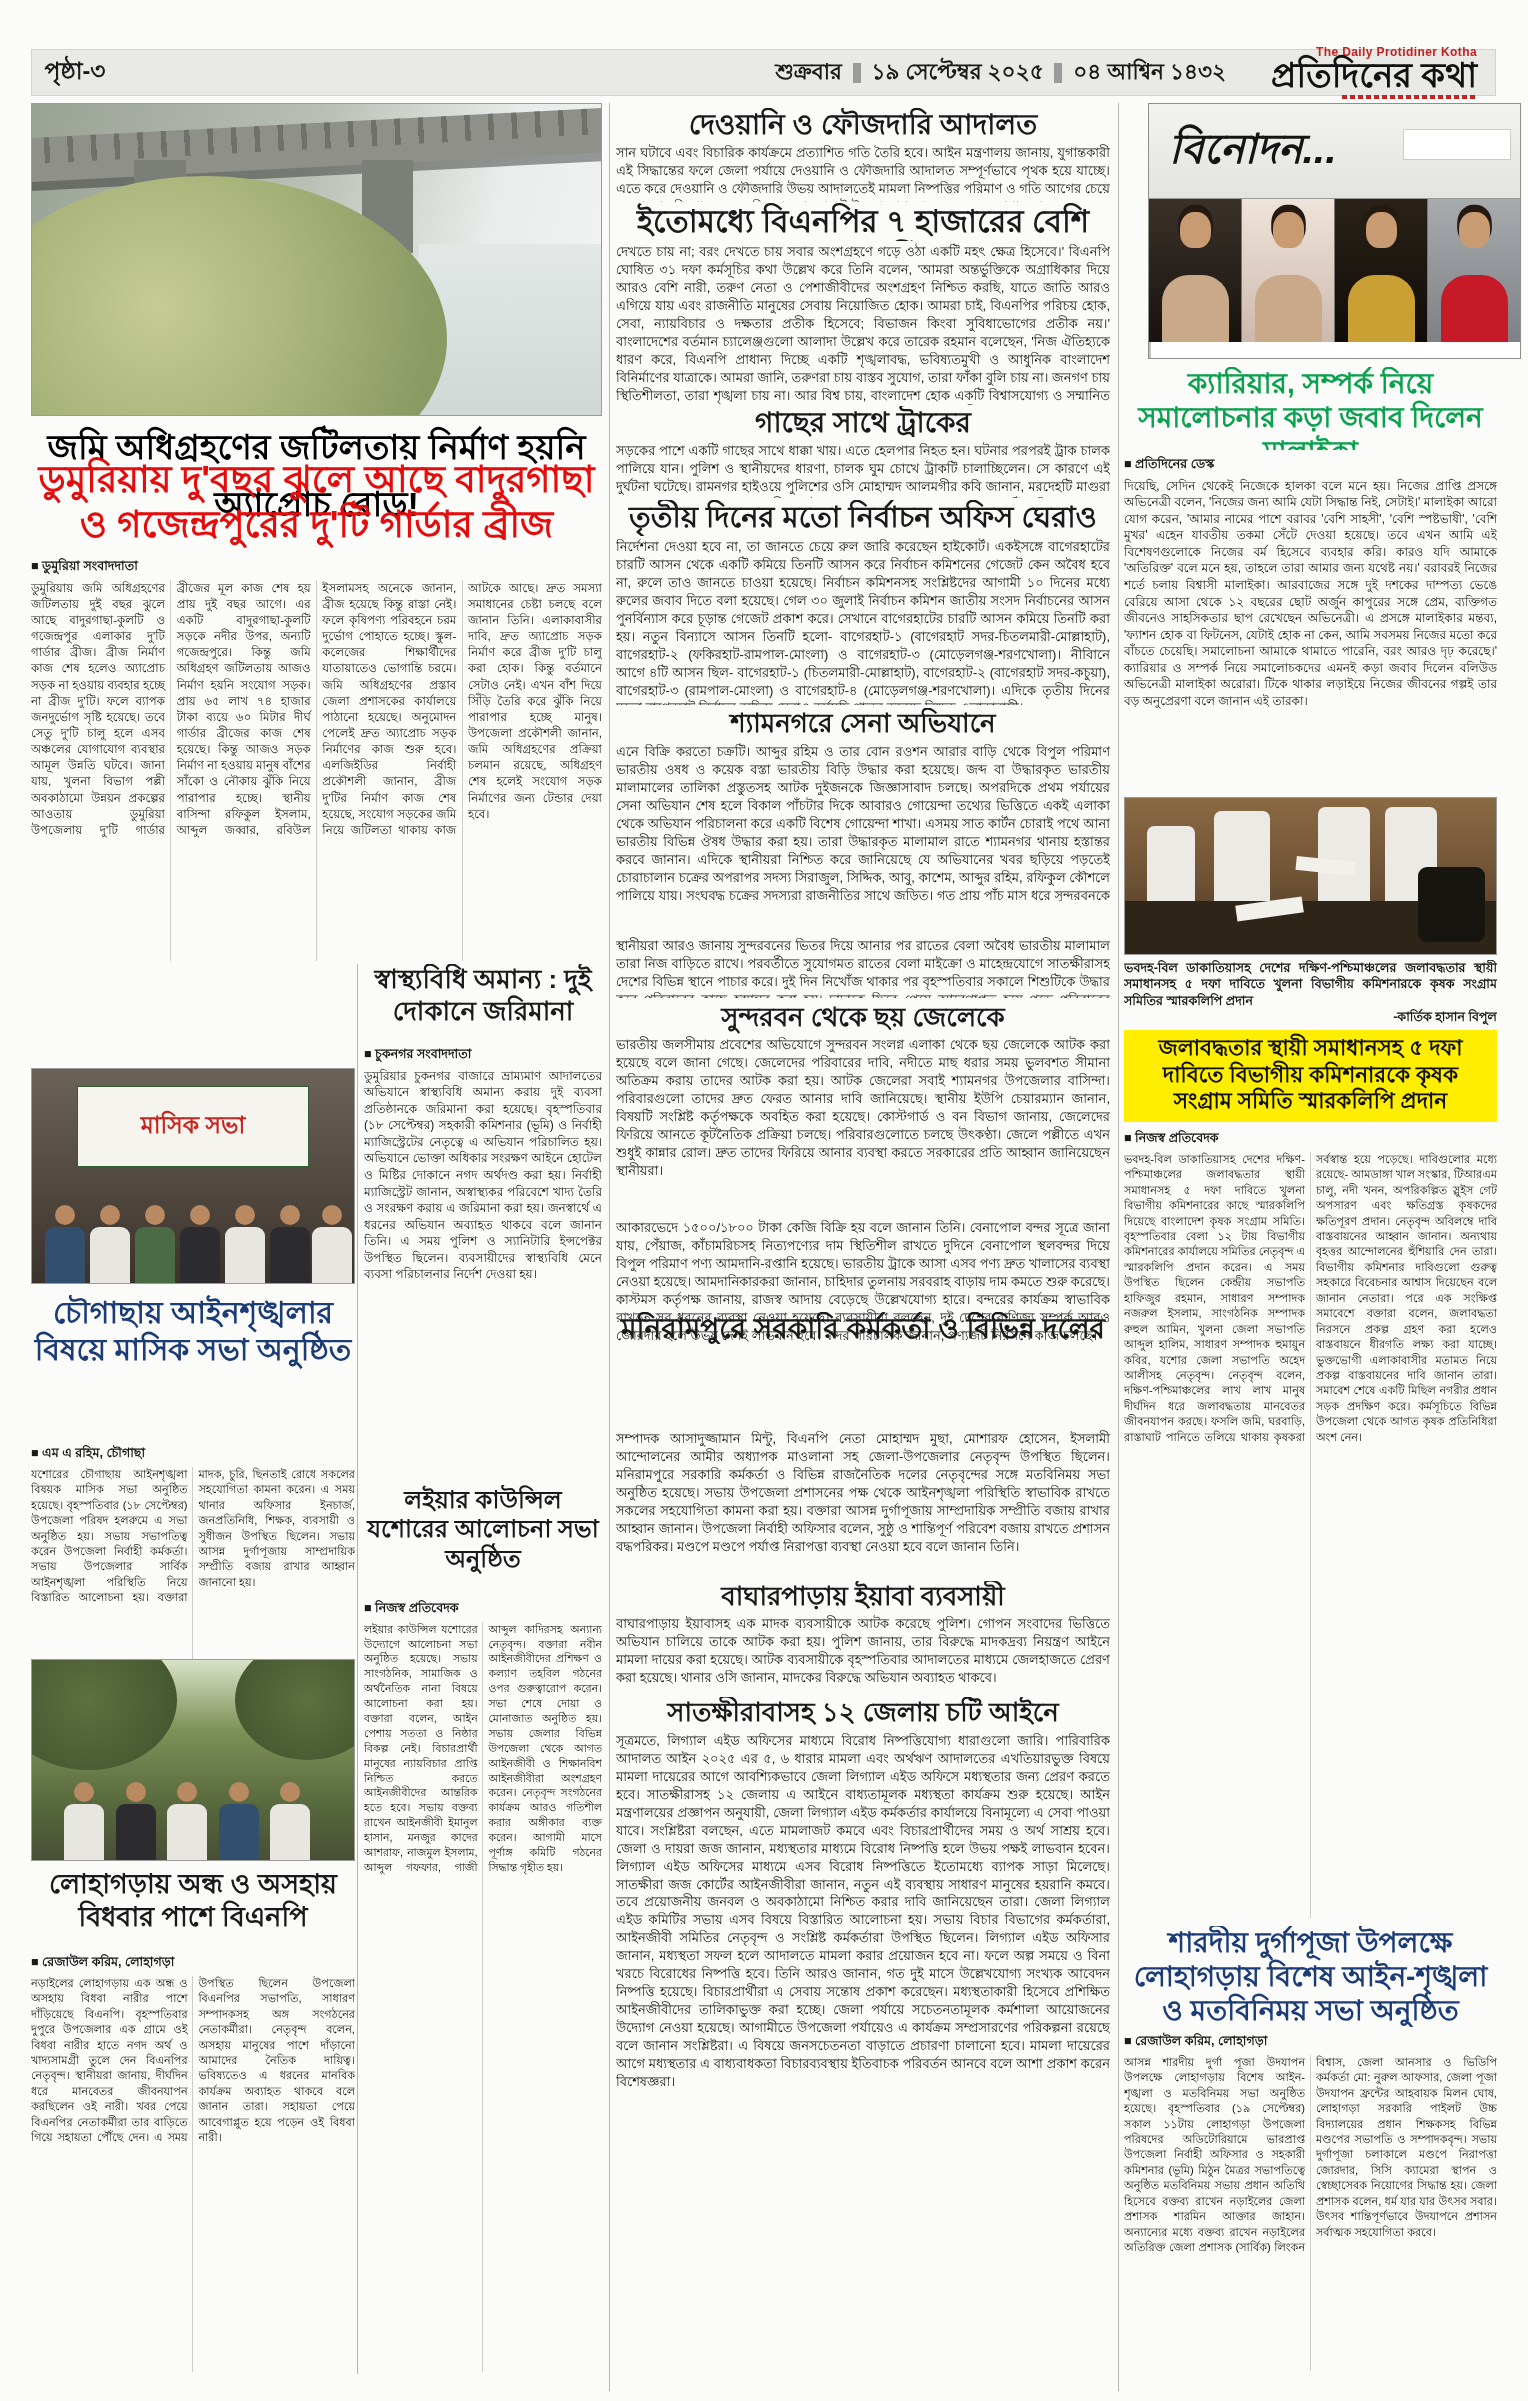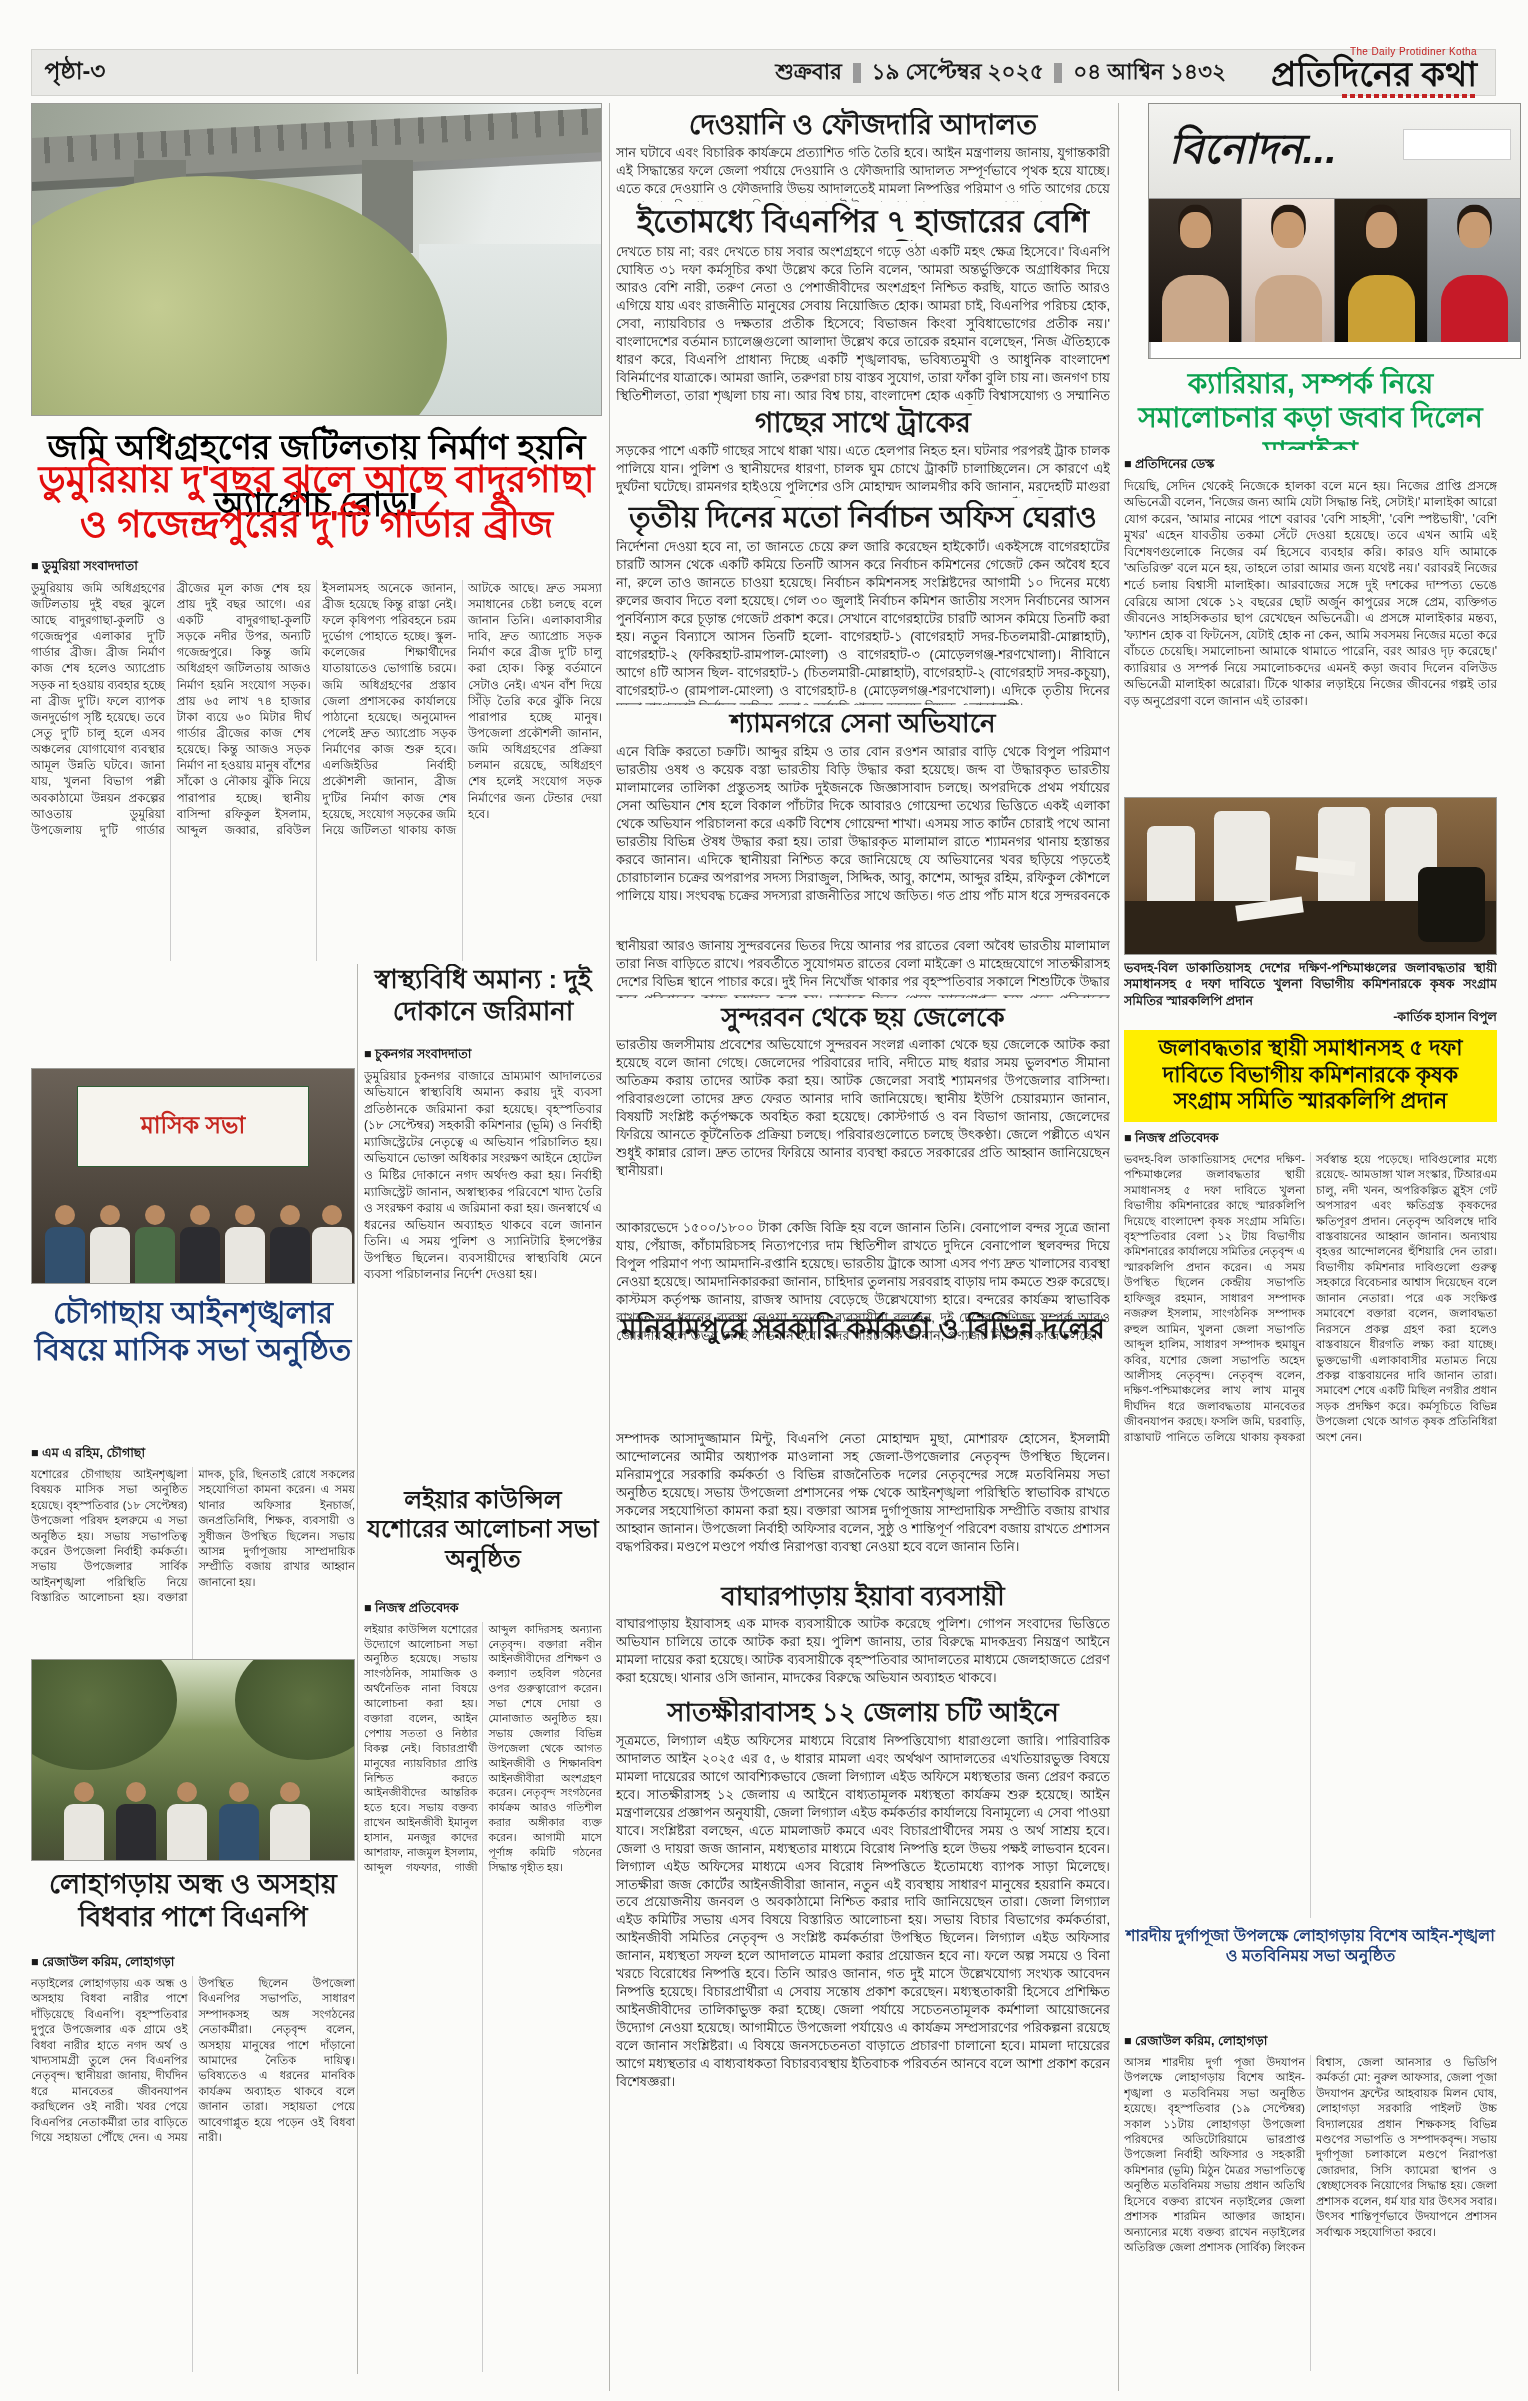--- a/index.html
+++ b/index.html
@@ -8,21 +8,21 @@
   .page { position:relative; width:1528px; height:2401px; background:#fbfbf9; margin:0 auto; overflow:hidden; color:#1a1a1a; }
   .abs { position:absolute; }
 
   
   .topbar { left:31px; top:49px; width:1465px; height:47px; background:#e9e9e6; border:0.9px solid #d2d2ce;
             display:flex; align-items:center; padding:0 12.6px; }
   .pagelabel { font-size:23.4px; font-weight:bold; }
   .dateline { margin-left:auto; margin-right:45px; font-size:21.6px; font-weight:bold; display:flex; align-items:center; gap:10.8px; }
   .sep { display:inline-block; width:8px; height:20px; background:#9a9a9a; }
   .masthead { text-align:right; line-height:1; padding-right:5.4px; }
-  .mast-en { display:block; font-size:10px; color:#c32222; font-weight:normal; letter-spacing:0.4px; }
+  .mast-en { display:block; font-size:12px; color:#c32222; font-weight:bold; letter-spacing:0.4px; }
   .mast-bn { display:block; font-size:34px; font-weight:bold; color:#111; }
   .mast-tag { display:block; height:3.6px; width:135px; margin-left:auto; margin-top:2.7px;
               background:repeating-linear-gradient(90deg,#c32222 0 5.4px,transparent 5.4px 8px); }
 
   
   .vrule { width:0.9px; background:#b5b5b0; }
 
   
   .kicker { font-size:34px; font-weight:bold; text-align:center; color:#000; }
   .headline { font-weight:bold; text-align:center; line-height:1.22; overflow:hidden; }
@@ -238,20 +238,20 @@
     <span>ভবদহ-বিল ডাকাতিয়াসহ দেশের দক্ষিণ-পশ্চিমাঞ্চলের জলাবদ্ধতার স্থায়ী সমাধানসহ ৫ দফা দাবিতে খুলনা বিভাগীয় কমিশনারকে কৃষক সংগ্রাম সমিতির স্মারকলিপি প্রদান</span>
     <span class="credit">-কার্তিক হাসান বিপুল</span>
   </div>
 
   <h2 class="abs headline hl-yellow" style="left:1124px; top:1030px; width:373px; height:92px; font-size:21.6px;">জলাবদ্ধতার স্থায়ী সমাধানসহ ৫ দফা দাবিতে বিভাগীয় কমিশনারকে কৃষক সংগ্রাম সমিতি স্মারকলিপি প্রদান</h2>
   <div class="abs" style="left:1124px; top:1129px; width:373px; height:791px;">
     <div class="byline">■ নিজস্ব প্রতিবেদক</div>
     <div class="bodytxt cols2 small" style="height:766px;">ভবদহ-বিল ডাকাতিয়াসহ দেশের দক্ষিণ-পশ্চিমাঞ্চলের জলাবদ্ধতার স্থায়ী সমাধানসহ ৫ দফা দাবিতে খুলনা বিভাগীয় কমিশনারের কাছে স্মারকলিপি দিয়েছে বাংলাদেশ কৃষক সংগ্রাম সমিতি। বৃহস্পতিবার বেলা ১২ টায় বিভাগীয় কমিশনারের কার্যালয়ে সমিতির নেতৃবৃন্দ এ স্মারকলিপি প্রদান করেন। এ সময় উপস্থিত ছিলেন কেন্দ্রীয় সভাপতি হাফিজুর রহমান, সাধারণ সম্পাদক নজরুল ইসলাম, সাংগঠনিক সম্পাদক রুহুল আমিন, খুলনা জেলা সভাপতি আব্দুল হালিম, সাধারণ সম্পাদক হুমায়ুন কবির, যশোর জেলা সভাপতি অহেদ আলীসহ নেতৃবৃন্দ। নেতৃবৃন্দ বলেন, দক্ষিণ-পশ্চিমাঞ্চলের লাখ লাখ মানুষ দীর্ঘদিন ধরে জলাবদ্ধতায় মানবেতর জীবনযাপন করছে। ফসলি জমি, ঘরবাড়ি, রাস্তাঘাট পানিতে তলিয়ে থাকায় কৃষকরা সর্বস্বান্ত হয়ে পড়েছে। দাবিগুলোর মধ্যে রয়েছে- আমডাঙ্গা খাল সংস্কার, টিআরএম চালু, নদী খনন, অপরিকল্পিত স্লুইস গেট অপসারণ এবং ক্ষতিগ্রস্ত কৃষকদের ক্ষতিপূরণ প্রদান। নেতৃবৃন্দ অবিলম্বে দাবি বাস্তবায়নের আহ্বান জানান। অন্যথায় বৃহত্তর আন্দোলনের হুঁশিয়ারি দেন তারা। বিভাগীয় কমিশনার দাবিগুলো গুরুত্ব সহকারে বিবেচনার আশ্বাস দিয়েছেন বলে জানান নেতারা। পরে এক সংক্ষিপ্ত সমাবেশে বক্তারা বলেন, জলাবদ্ধতা নিরসনে প্রকল্প গ্রহণ করা হলেও বাস্তবায়নে ধীরগতি লক্ষ্য করা যাচ্ছে। ভুক্তভোগী এলাকাবাসীর মতামত নিয়ে প্রকল্প বাস্তবায়নের দাবি জানান তারা। সমাবেশ শেষে একটি মিছিল নগরীর প্রধান সড়ক প্রদক্ষিণ করে। কর্মসূচিতে বিভিন্ন উপজেলা থেকে আগত কৃষক প্রতিনিধিরা অংশ নেন।</div>
   </div>
 
-  <h2 class="abs headline hl-navy" style="left:1124px; top:1926px; width:373px; height:101px; font-size:16px;">শারদীয় দুর্গাপূজা উপলক্ষে লোহাগড়ায় বিশেষ আইন-শৃঙ্খলা ও মতবিনিময় সভা অনুষ্ঠিত</h2>
+  <h2 class="abs headline hl-navy" style="left:1124px; top:1926px; width:373px; height:101px; font-size:28px;">শারদীয় দুর্গাপূজা উপলক্ষে লোহাগড়ায় বিশেষ আইন-শৃঙ্খলা ও মতবিনিময় সভা অনুষ্ঠিত</h2>
   <div class="abs" style="left:1124px; top:2032px; width:373px; height:342px;">
     <div class="byline">■ রেজাউল করিম, লোহাগড়া</div>
     <div class="bodytxt cols2 small" style="height:316px;">আসন্ন শারদীয় দুর্গা পূজা উদযাপন উপলক্ষে লোহাগড়ায় বিশেষ আইন-শৃঙ্খলা ও মতবিনিময় সভা অনুষ্ঠিত হয়েছে। বৃহস্পতিবার (১৯ সেপ্টেম্বর) সকাল ১১টায় লোহাগড়া উপজেলা পরিষদের অডিটোরিয়ামে ভারপ্রাপ্ত উপজেলা নির্বাহী অফিসার ও সহকারী কমিশনার (ভূমি) মিঠুন মৈত্রর সভাপতিত্বে অনুষ্ঠিত মতবিনিময় সভায় প্রধান অতিথি হিসেবে বক্তব্য রাখেন নড়াইলের জেলা প্রশাসক শারমিন আক্তার জাহান। অন্যান্যের মধ্যে বক্তব্য রাখেন নড়াইলের অতিরিক্ত জেলা প্রশাসক (সার্বিক) লিংকন বিশ্বাস, জেলা আনসার ও ভিডিপি কর্মকর্তা মো: নুরুল আফসার, জেলা পূজা উদযাপন ফ্রন্টের আহবায়ক মিলন ঘোষ, লোহাগড়া সরকারি পাইলট উচ্চ বিদ্যালয়ের প্রধান শিক্ষকসহ বিভিন্ন মণ্ডপের সভাপতি ও সম্পাদকবৃন্দ। সভায় দুর্গাপূজা চলাকালে মণ্ডপে নিরাপত্তা জোরদার, সিসি ক্যামেরা স্থাপন ও স্বেচ্ছাসেবক নিয়োগের সিদ্ধান্ত হয়। জেলা প্রশাসক বলেন, ধর্ম যার যার উৎসব সবার। উৎসব শান্তিপূর্ণভাবে উদযাপনে প্রশাসন সর্বাত্মক সহযোগিতা করবে।</div>
   </div>
 
 </div>
 
 
 </body></html>

